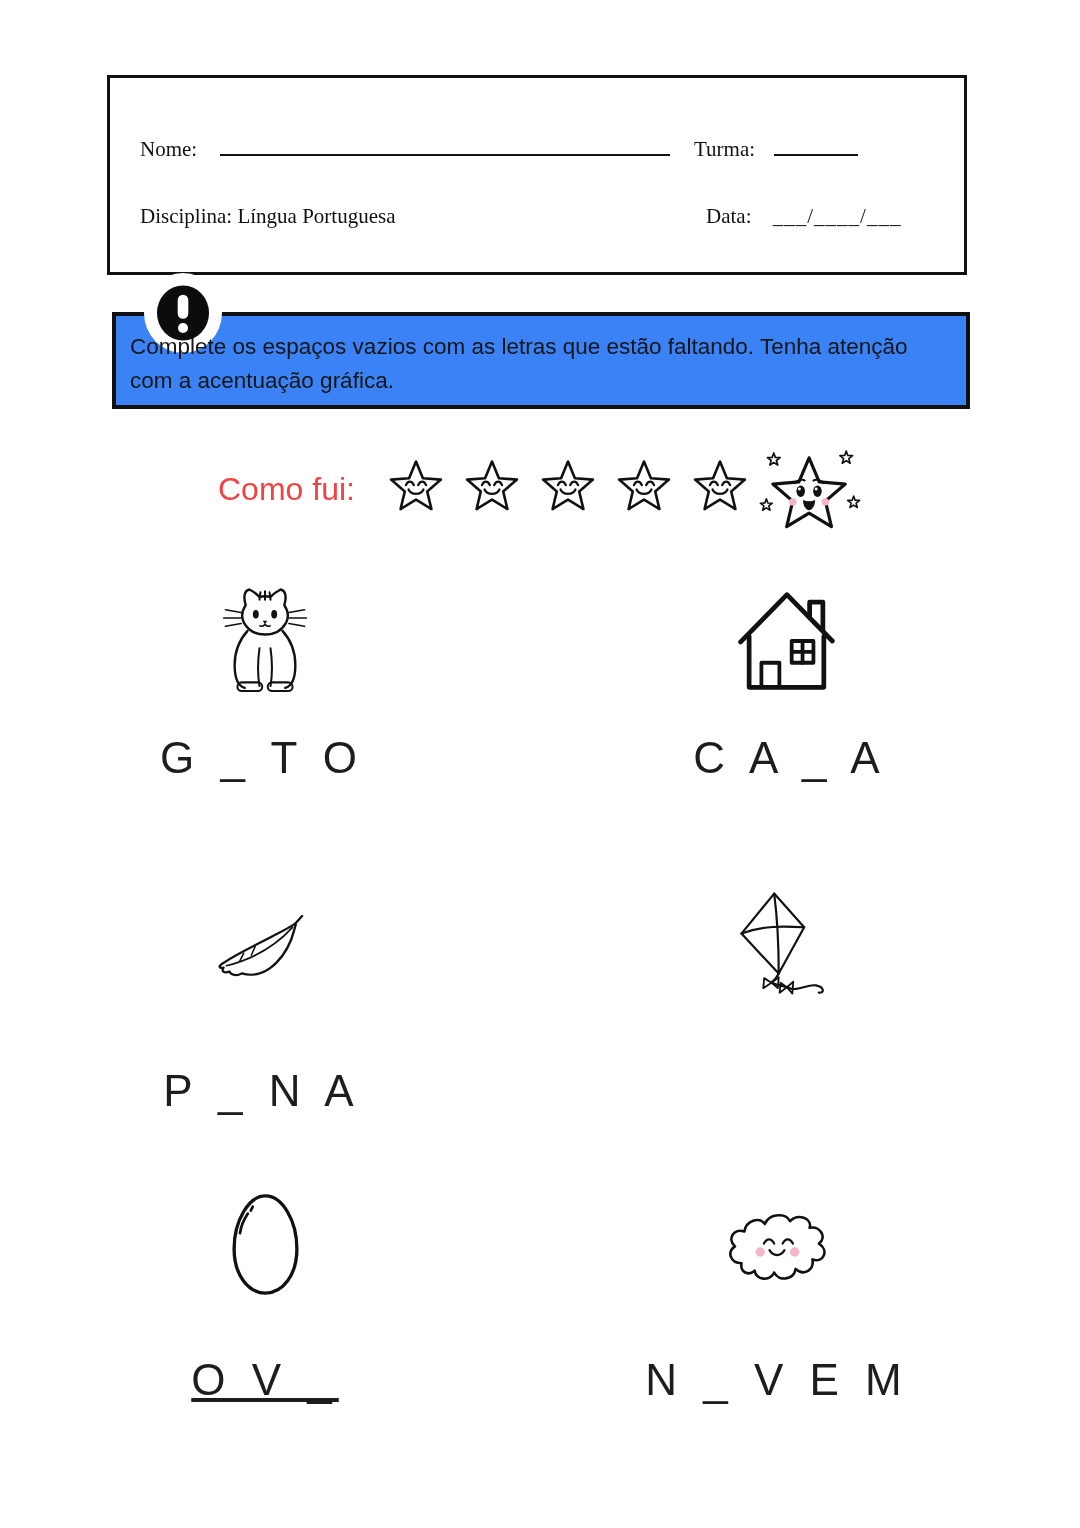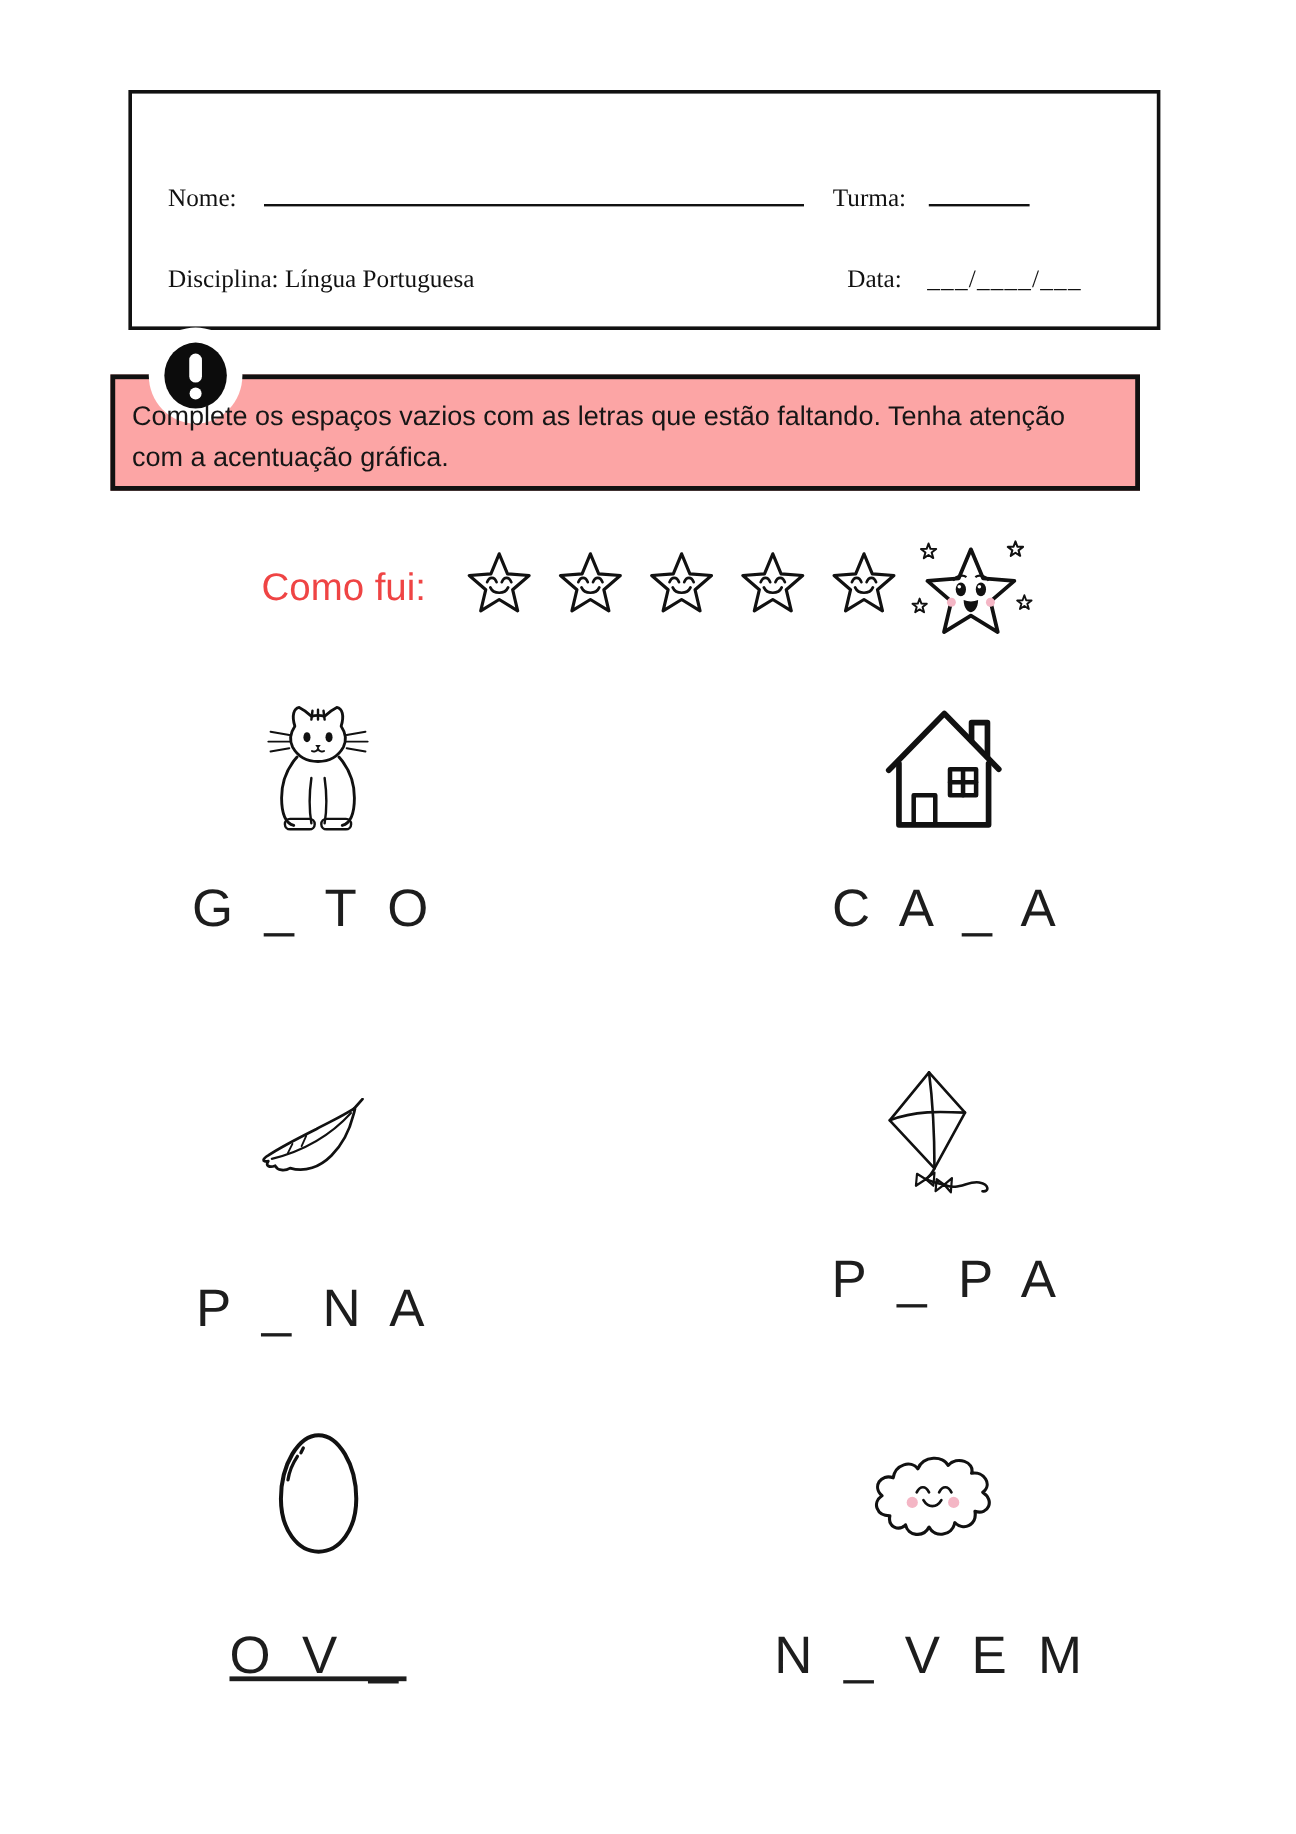--- a/index.html
+++ b/index.html
@@ -3,26 +3,26 @@
 <meta charset="utf-8">
 <style>
   html,body{margin:0;padding:0;background:#fff;}
   .page{position:relative;width:1080px;height:1528px;background:#ffffff;
         font-family:"Liberation Sans", sans-serif;color:#161616;overflow:hidden;}
 
   
   .header-box{position:absolute;left:107px;top:75px;width:854px;height:194px;
               border:3px solid #111;background:#fff;
               font-family:"Liberation Serif", serif;font-size:21px;color:#111;}
-  .hrow{position:absolute;white-space:nowrap;margin-top:16px;}
+  .hrow{position:absolute;white-space:nowrap;}
   .blank{display:inline-block;border-bottom:2px solid #111;height:20px;vertical-align:baseline;}
 
   
-  .instruction-box{position:absolute;left:92px;top:312px;width:850px;height:89px;
-                   border:4px solid #111;background:#fca5a5;}
+  .instruction-box{position:absolute;left:112px;top:312px;width:850px;height:89px;
+                   border:4px solid #111;background:#3b82f6;}
   .excl-wrap{position:absolute;left:40px;top:-31px;width:54px;height:56px;
              border-radius:50%;background:#fff;box-shadow:0 0 0 12px #fff;}
   .excl{width:54px;height:56px;display:block;}
   .instruction-text{position:absolute;left:14px;top:14px;width:806px;
                     font-size:22.5px;line-height:34px;color:#161616;}
 
   
   .rating-label{position:absolute;left:218px;top:471px;font-size:32px;color:#ef4444;}
   .stars{position:absolute;left:388px;top:457px;display:flex;gap:20px;}
   .stars svg{width:56px;height:58px;display:block;}
@@ -186,17 +186,16 @@
       <path d="M22 58 C10 58 6 46 15 40 C6 32 14 20 25 24 C27 12 41 8 47 16 C52 4 70 4 74 13 C82 4 98 10 95 20 C106 18 114 30 105 37 C116 44 110 58 98 54 C100 66 88 72 80 64 C78 76 62 78 57 68 C52 78 38 76 36 66 C30 72 20 68 22 58 Z"></path>
       <path d="M46 37 C49 31 54 31 57 37" stroke-width="2.4"></path>
       <path d="M66 37 C69 31 74 31 77 37" stroke-width="2.4"></path>
       <path d="M52 44 C56 51 64 51 68 44" stroke-width="2.4"></path>
     </g>
   </svg>
 
   <div class="word" style="left:87px;top:727px;">G _ T O</div>
   <div class="word" style="left:615px;top:727px;">C A _ A</div>
   <div class="word" style="left:87px;top:1036px;margin-top:24px;">P _ N A</div>
-  <div class="word" style="left:615px;top:1036px;">P _ P A</div>
   <div class="word" style="left:90px;top:1349px;text-decoration:underline;">O V _</div>
   <div class="word" style="left:602px;top:1349px;">N _ V E M</div>
 
 </div>
 
 </body></html>

